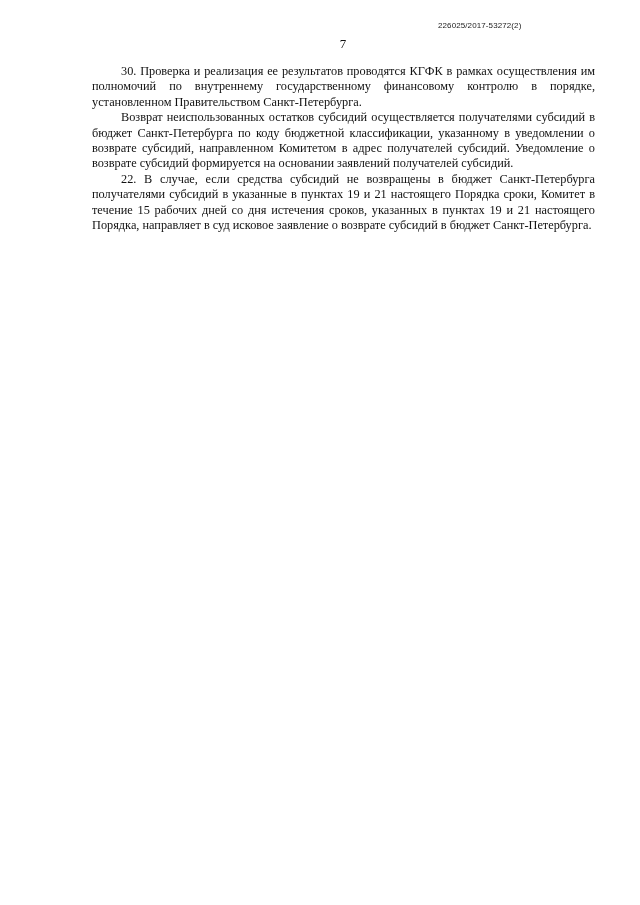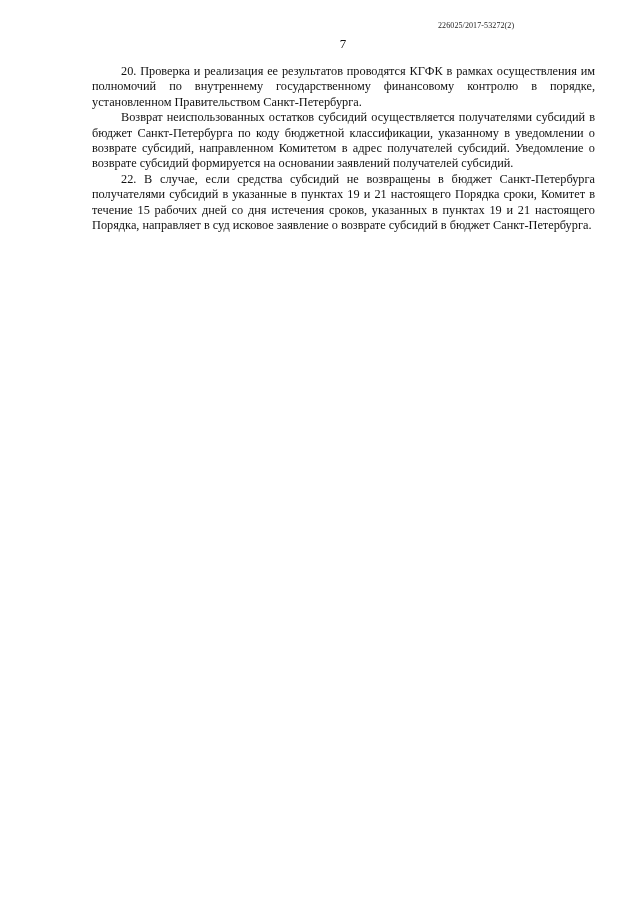--- a/index.html
+++ b/index.html
@@ -1,37 +1,37 @@
 <!DOCTYPE html>
 <html><head>
 <meta charset="utf-8">
 <style>
   html, body { margin: 0; padding: 0; background: #ffffff; }
   body { width: 640px; height: 905px; position: relative; overflow: hidden; }
   .page { position: absolute; left: 0; top: 0; width: 640px; height: 905px; background: #fff; }
   .doc-id {
     position: absolute; left: 438px; top: 21px;
-    font-family: Liberation Serif, serif; font-size: 8px; color: #222;
+    font-family: Liberation Sans, sans-serif; font-size: 8px; color: #222;
     letter-spacing: 0.1px;
   }
   .page-num {
     position: absolute; left: 0; width: 686px; top: 36px; text-align: center;
     font-family: "Liberation Serif", serif; font-size: 13px; color: #111;
   }
   .body-text {
     position: absolute; left: 92px; top: 64px; width: 503px;
     font-family: "Liberation Serif", serif; font-size: 12.3px; line-height: 15.4px;
     color: #111; text-align: justify;
   }
   .body-text p { margin: 0; text-indent: 29px; text-align: justify; text-align-last: left; }
 </style>
 </head>
 <body>
 
 <div class="page">
   <div class="doc-id">226025/2017-53272(2)</div>
   <div class="page-num">7</div>
   <div class="body-text">
-    <p>20. Проверка и реализация ее результатов проводятся КГФК в рамках осуществления им полномочий по внутреннему государственному финансовому контролю в порядке, установленном Правительством Санкт-Петербурга.</p>
+    <p>30. Проверка и реализация ее результатов проводятся КГФК в рамках осуществления им полномочий по внутреннему государственному финансовому контролю в порядке, установленном Правительством Санкт-Петербурга.</p>
     <p>Возврат неиспользованных остатков субсидий осуществляется получателями субсидий в бюджет Санкт-Петербурга по коду бюджетной классификации, указанному в уведомлении о возврате субсидий, направленном Комитетом в адрес получателей субсидий. Уведомление о возврате субсидий формируется на основании заявлений получателей субсидий.</p>
     <p>22. В случае, если средства субсидий не возвращены в бюджет Санкт-Петербурга получателями субсидий в указанные в пунктах 19 и 21 настоящего Порядка сроки, Комитет в течение 15 рабочих дней со дня истечения сроков, указанных в пунктах 19 и 21 настоящего Порядка, направляет в суд исковое заявление о возврате субсидий в бюджет Санкт-Петербурга.</p>
   </div>
 </div>
 
 </body></html>

